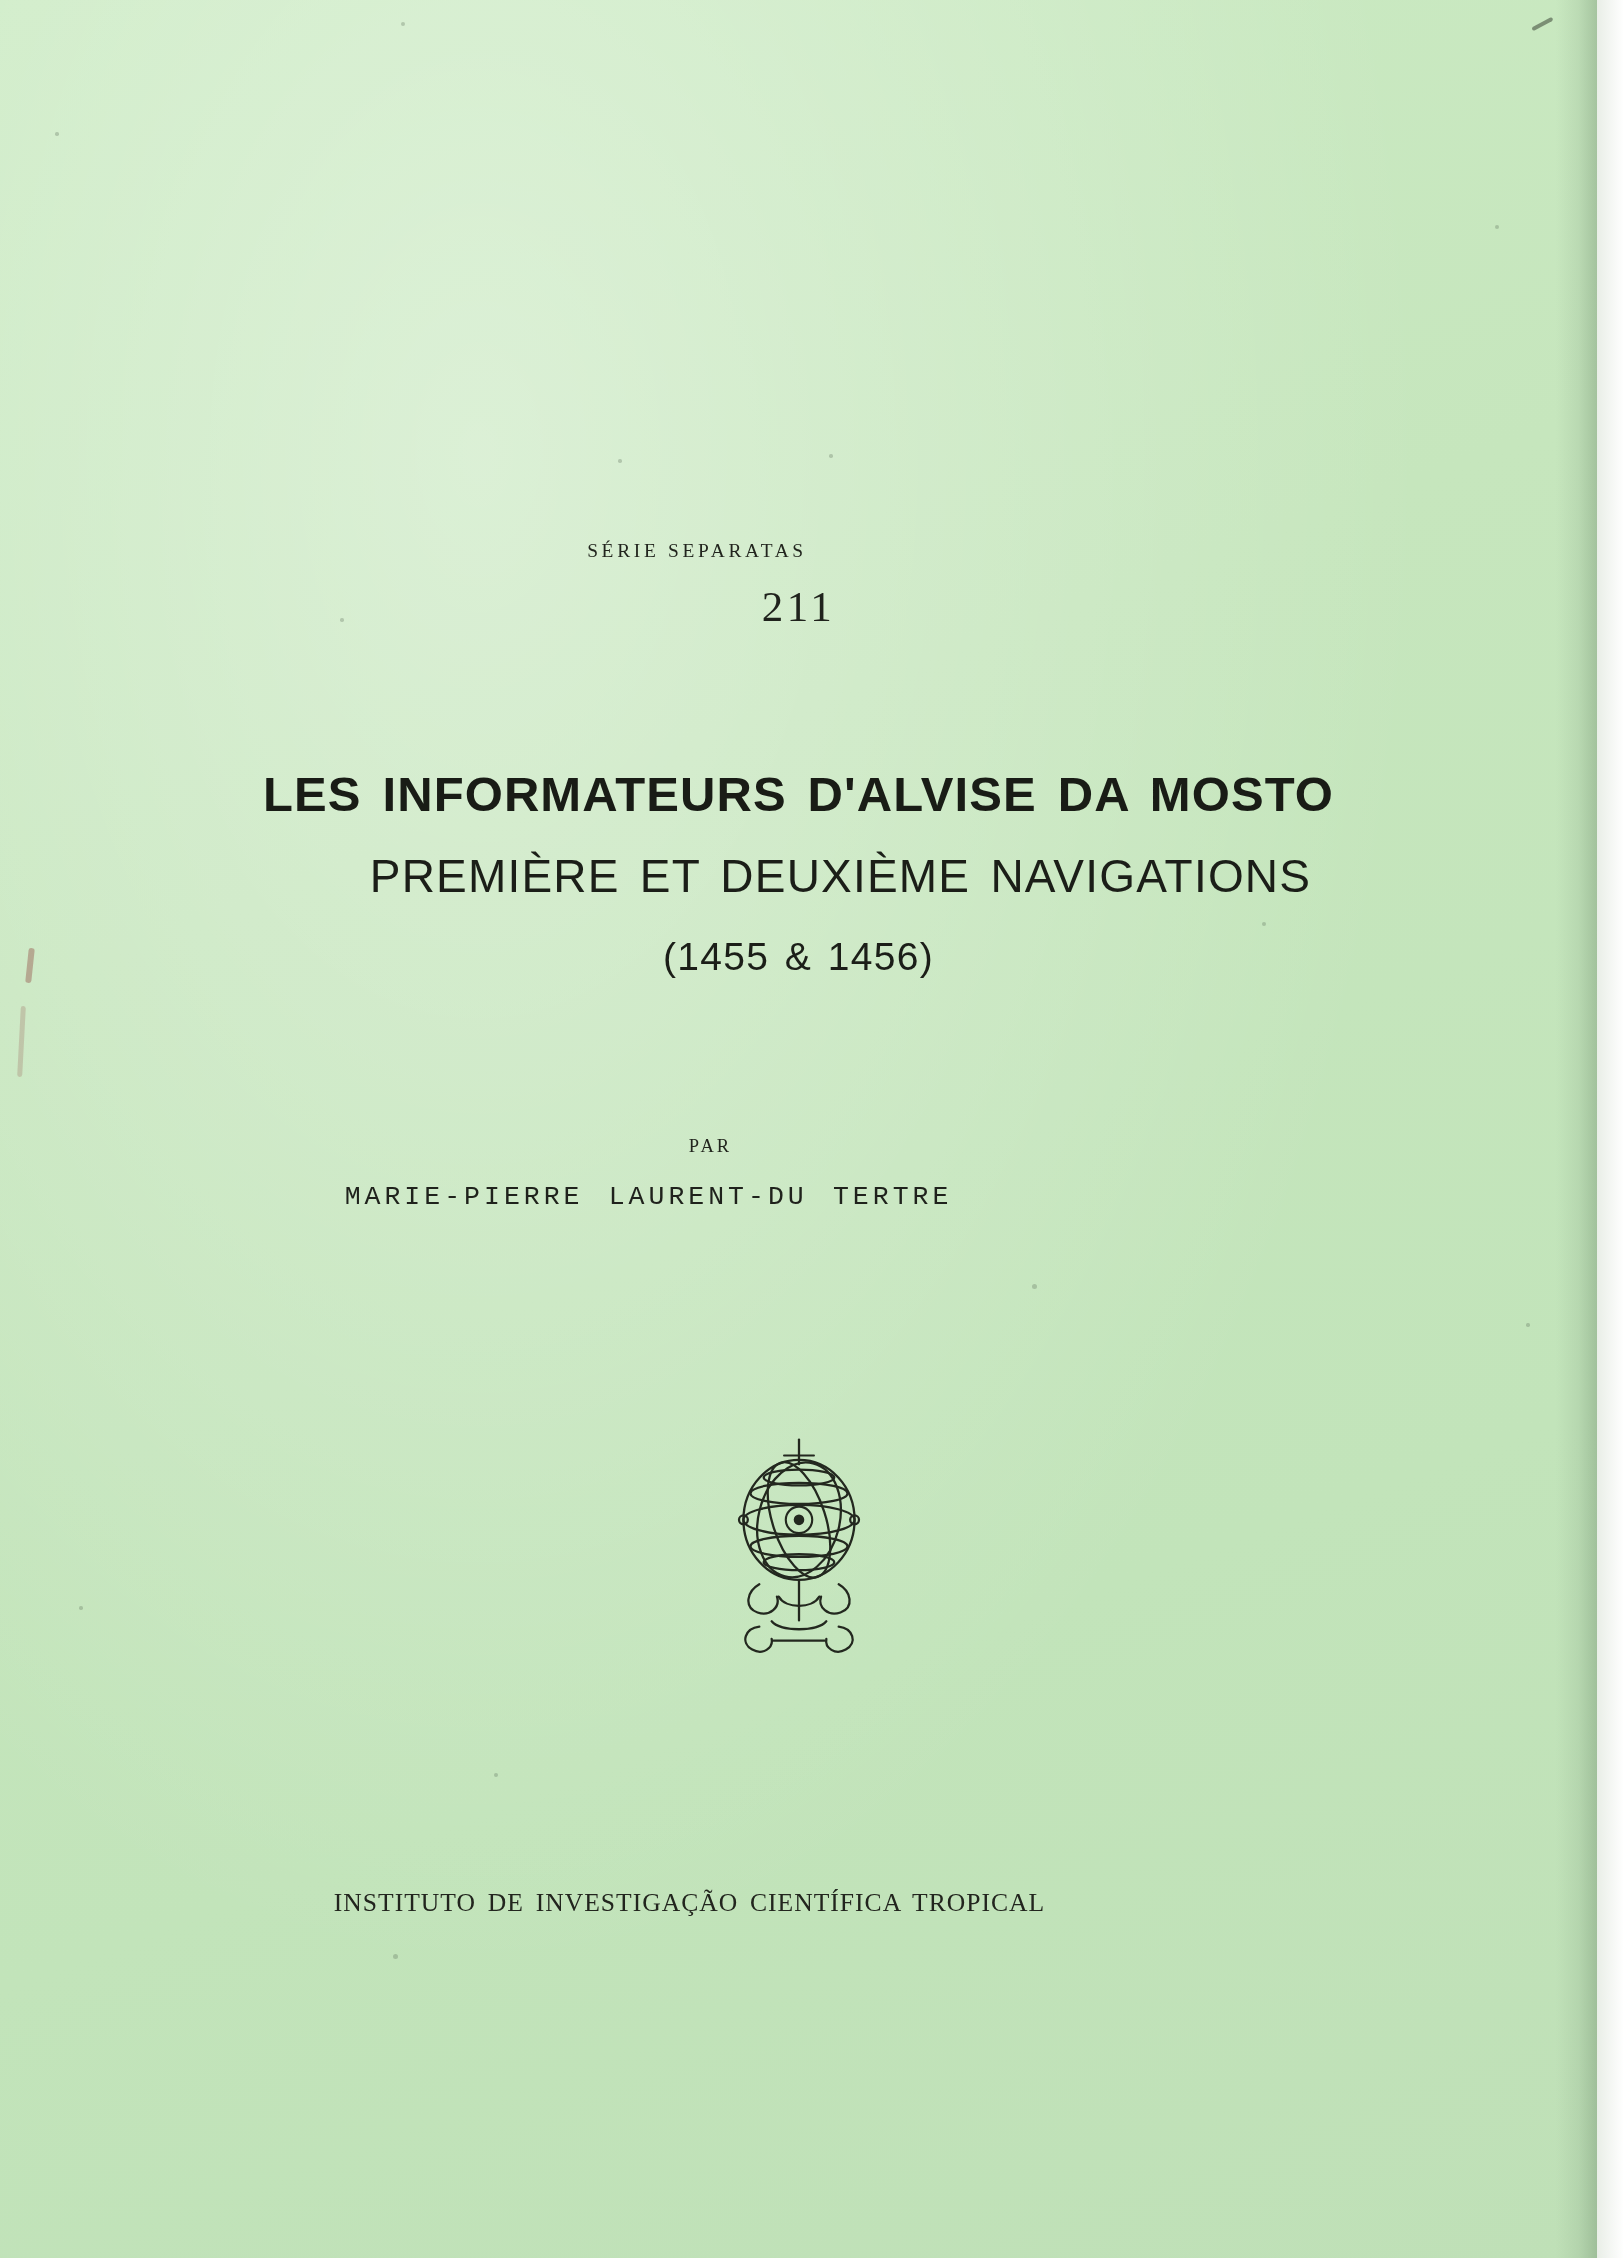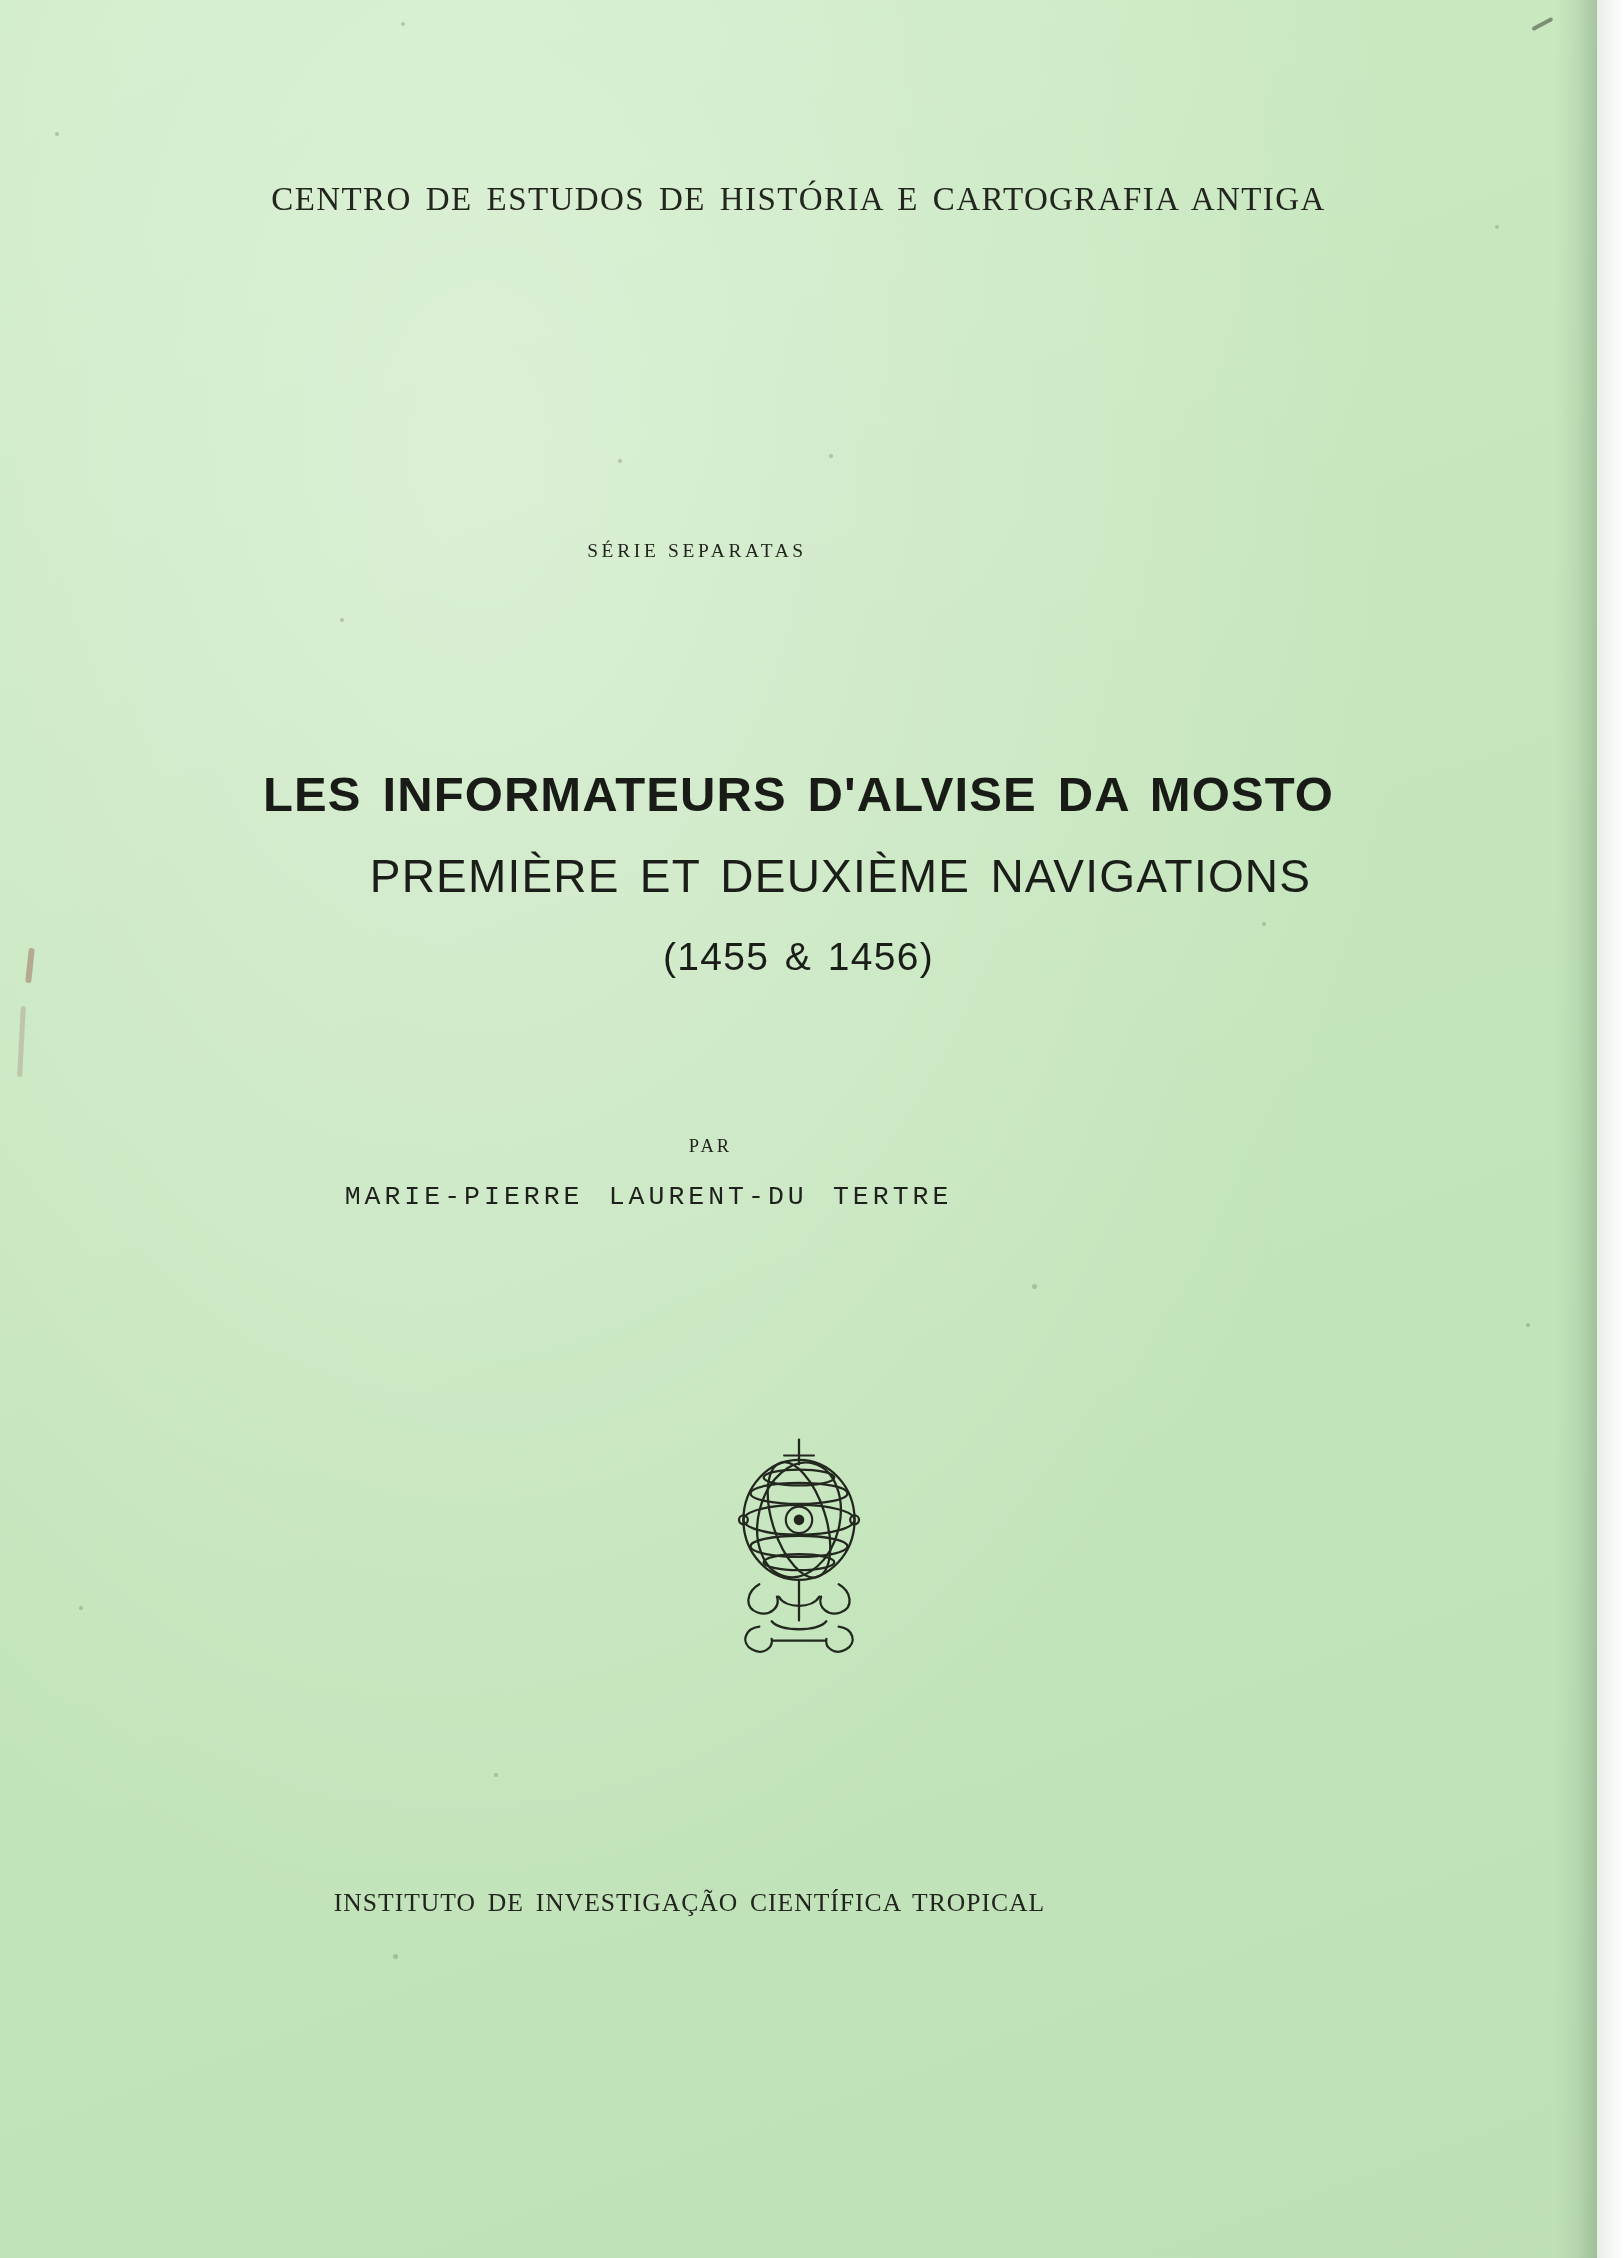--- a/index.html
+++ b/index.html
@@ -211,24 +211,24 @@
   <div class="speck" style="left:1262px;top:922px;width:4.4px;height:4.4px;"></div>
   <div class="speck" style="left:1032px;top:1284px;width:5.3px;height:5.3px;"></div>
   <div class="speck" style="left:494px;top:1773px;width:4.4px;height:4.4px;"></div>
   <div class="speck" style="left:393px;top:1954px;width:5.3px;height:5.3px;"></div>
   <div class="speck" style="left:1526px;top:1323px;width:3.5px;height:3.5px;"></div>
   <div class="speck" style="left:79px;top:1606px;width:3.5px;height:3.5px;"></div>
   <div class="fiber" style="left:26.5px;top:948px;width:6.2px;height:35px;transform:rotate(6deg);border-radius:2.6px;"></div>
   <div class="fiber" style="left:19.4px;top:1006px;width:5.3px;height:71px;transform:rotate(3deg);border-radius:2.6px;opacity:0.55;"></div>
   <div class="fiber" style="left:1531px;top:22px;width:23px;height:4.4px;transform:rotate(-28deg);border-radius:2.6px;background:rgba(60,70,55,0.55);"></div>
 
-  <div class="publisher-line">CENTRO DE ESTUDOS DE HISTÓRIA E CARTOGRAFIA ANTIGA</div>
 
   <div class="series-label">SÉRIE SEPARATAS</div>
 
+  <div class="series-number">211</div>
 
   <div class="title-main">LES INFORMATEURS D'ALVISE DA MOSTO</div>
 
   <div class="title-sub">PREMIÈRE ET DEUXIÈME NAVIGATIONS</div>
 
   <div class="title-dates">(1455 &amp; 1456)</div>
 
   <div class="by-label">PAR</div>
 
   <div class="author">MARIE-PIERRE LAURENT-DU TERTRE</div>

